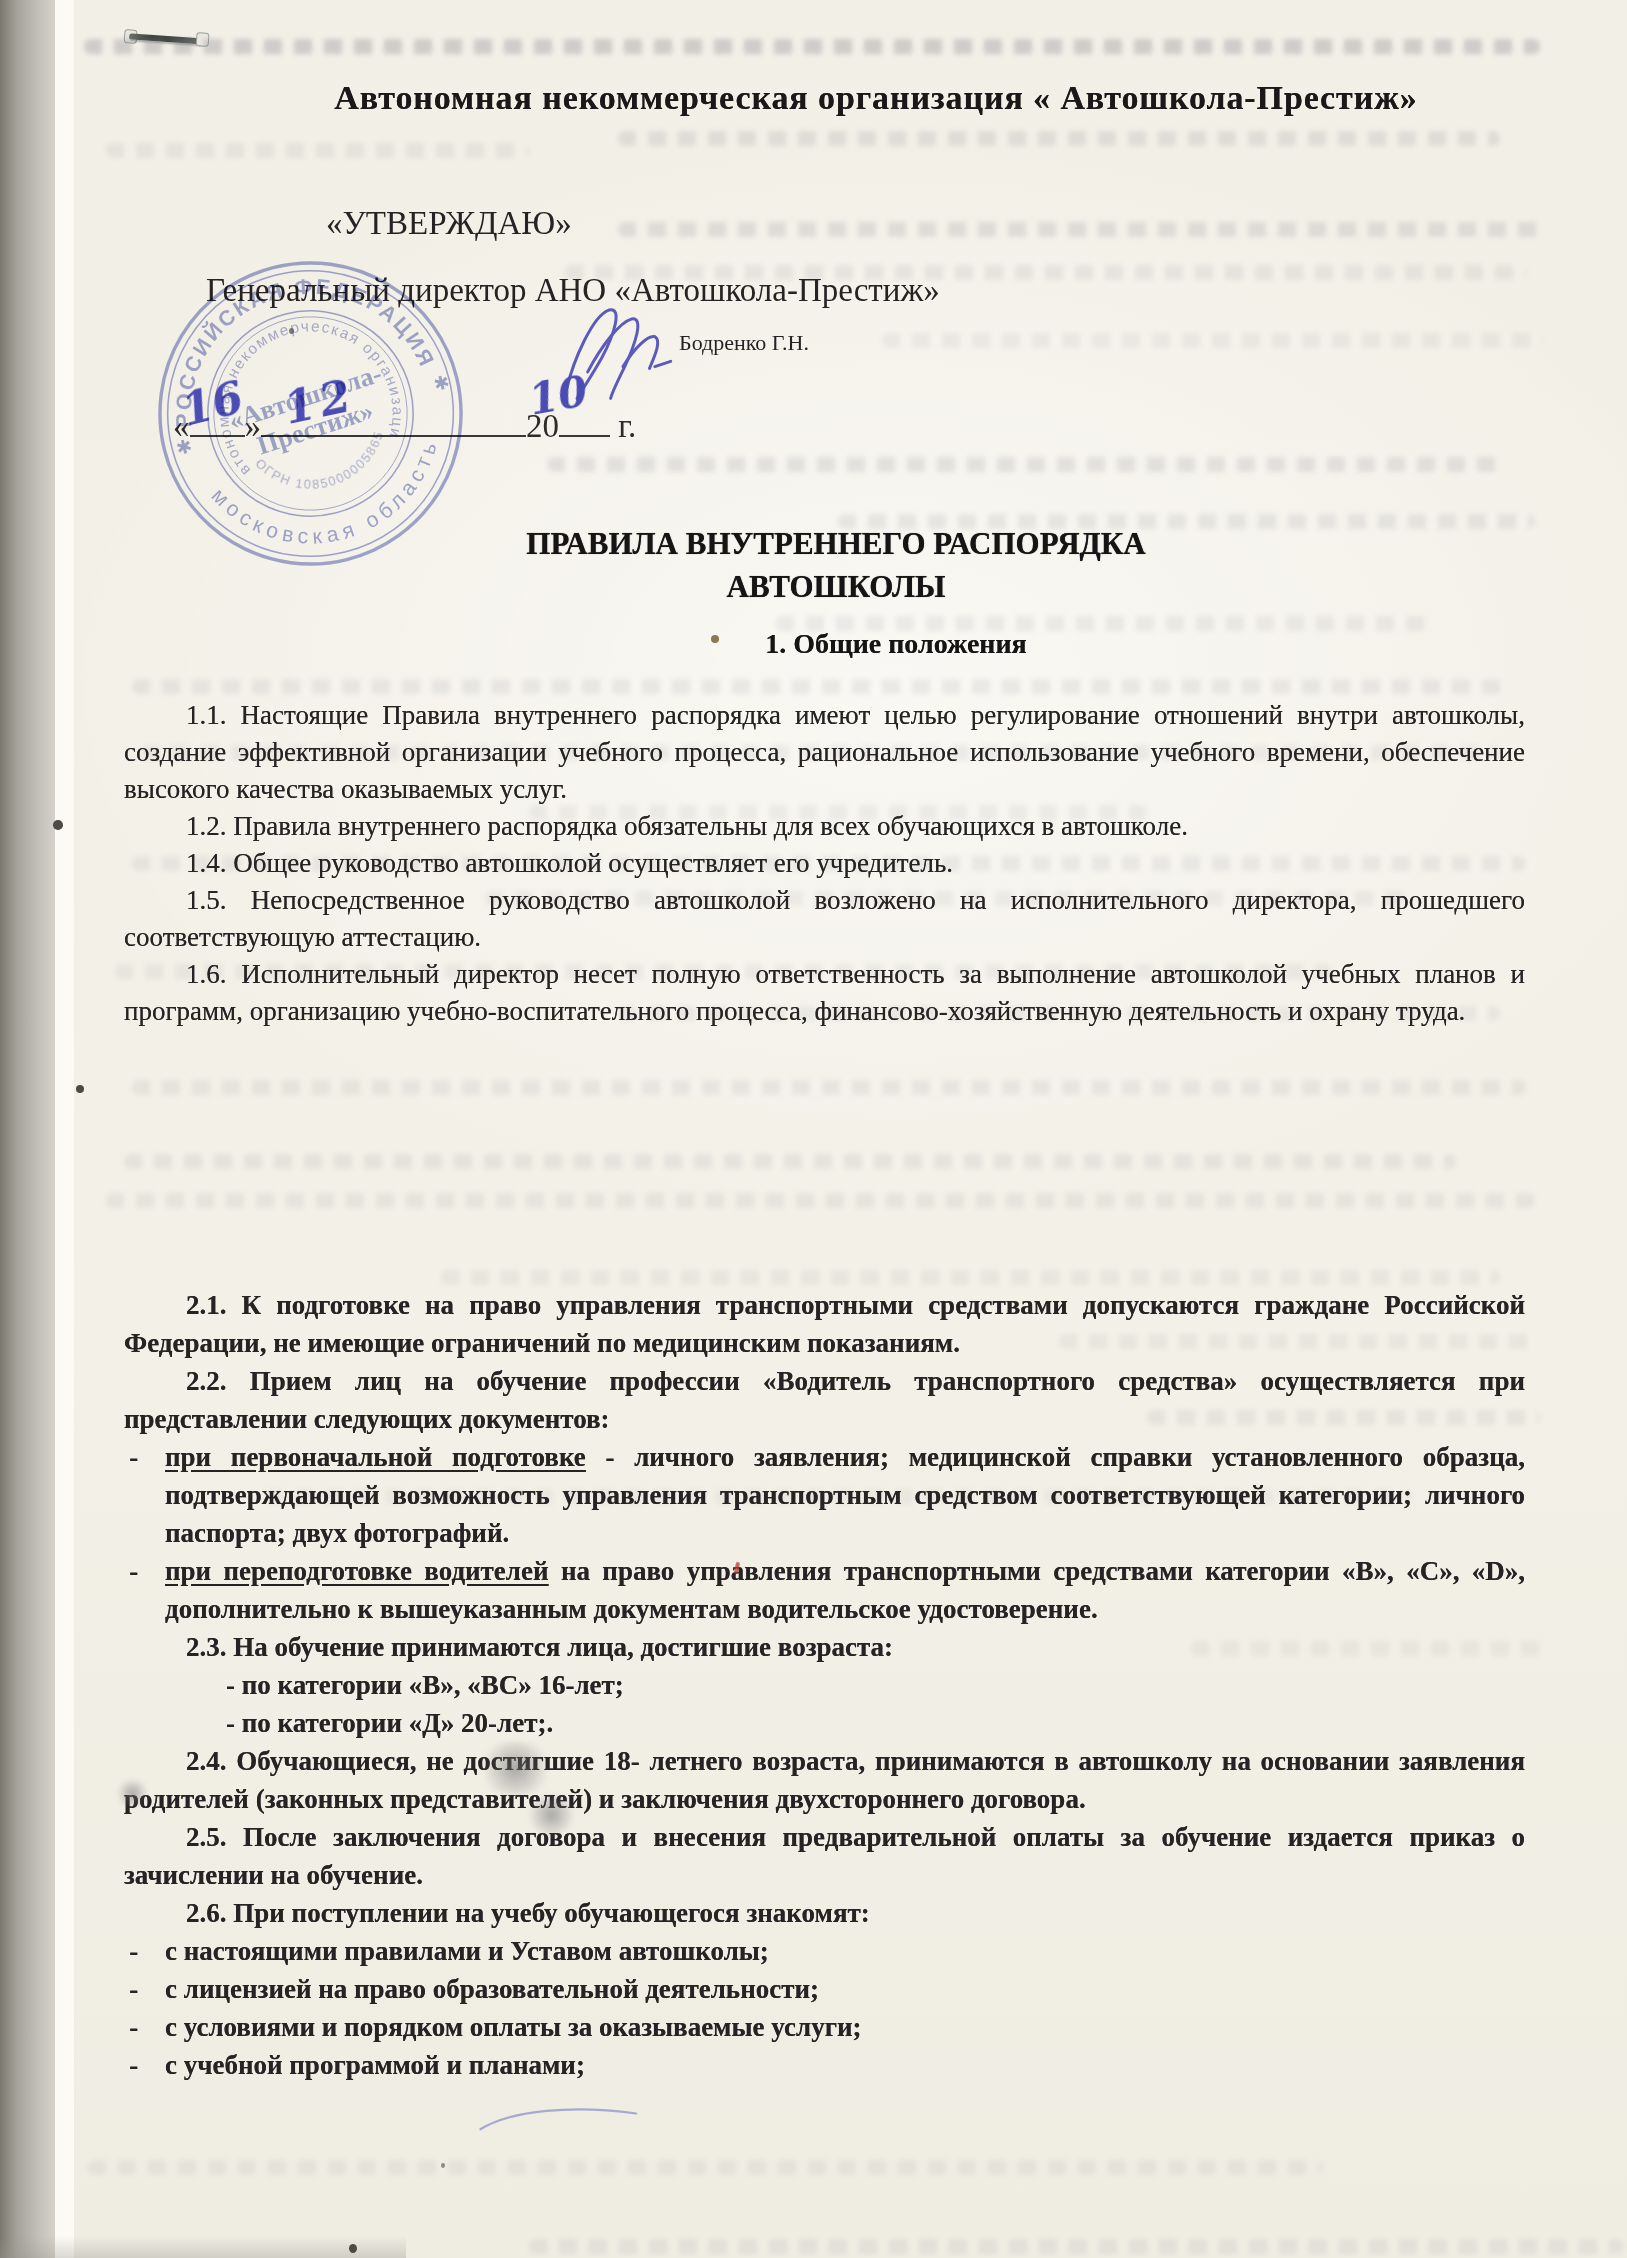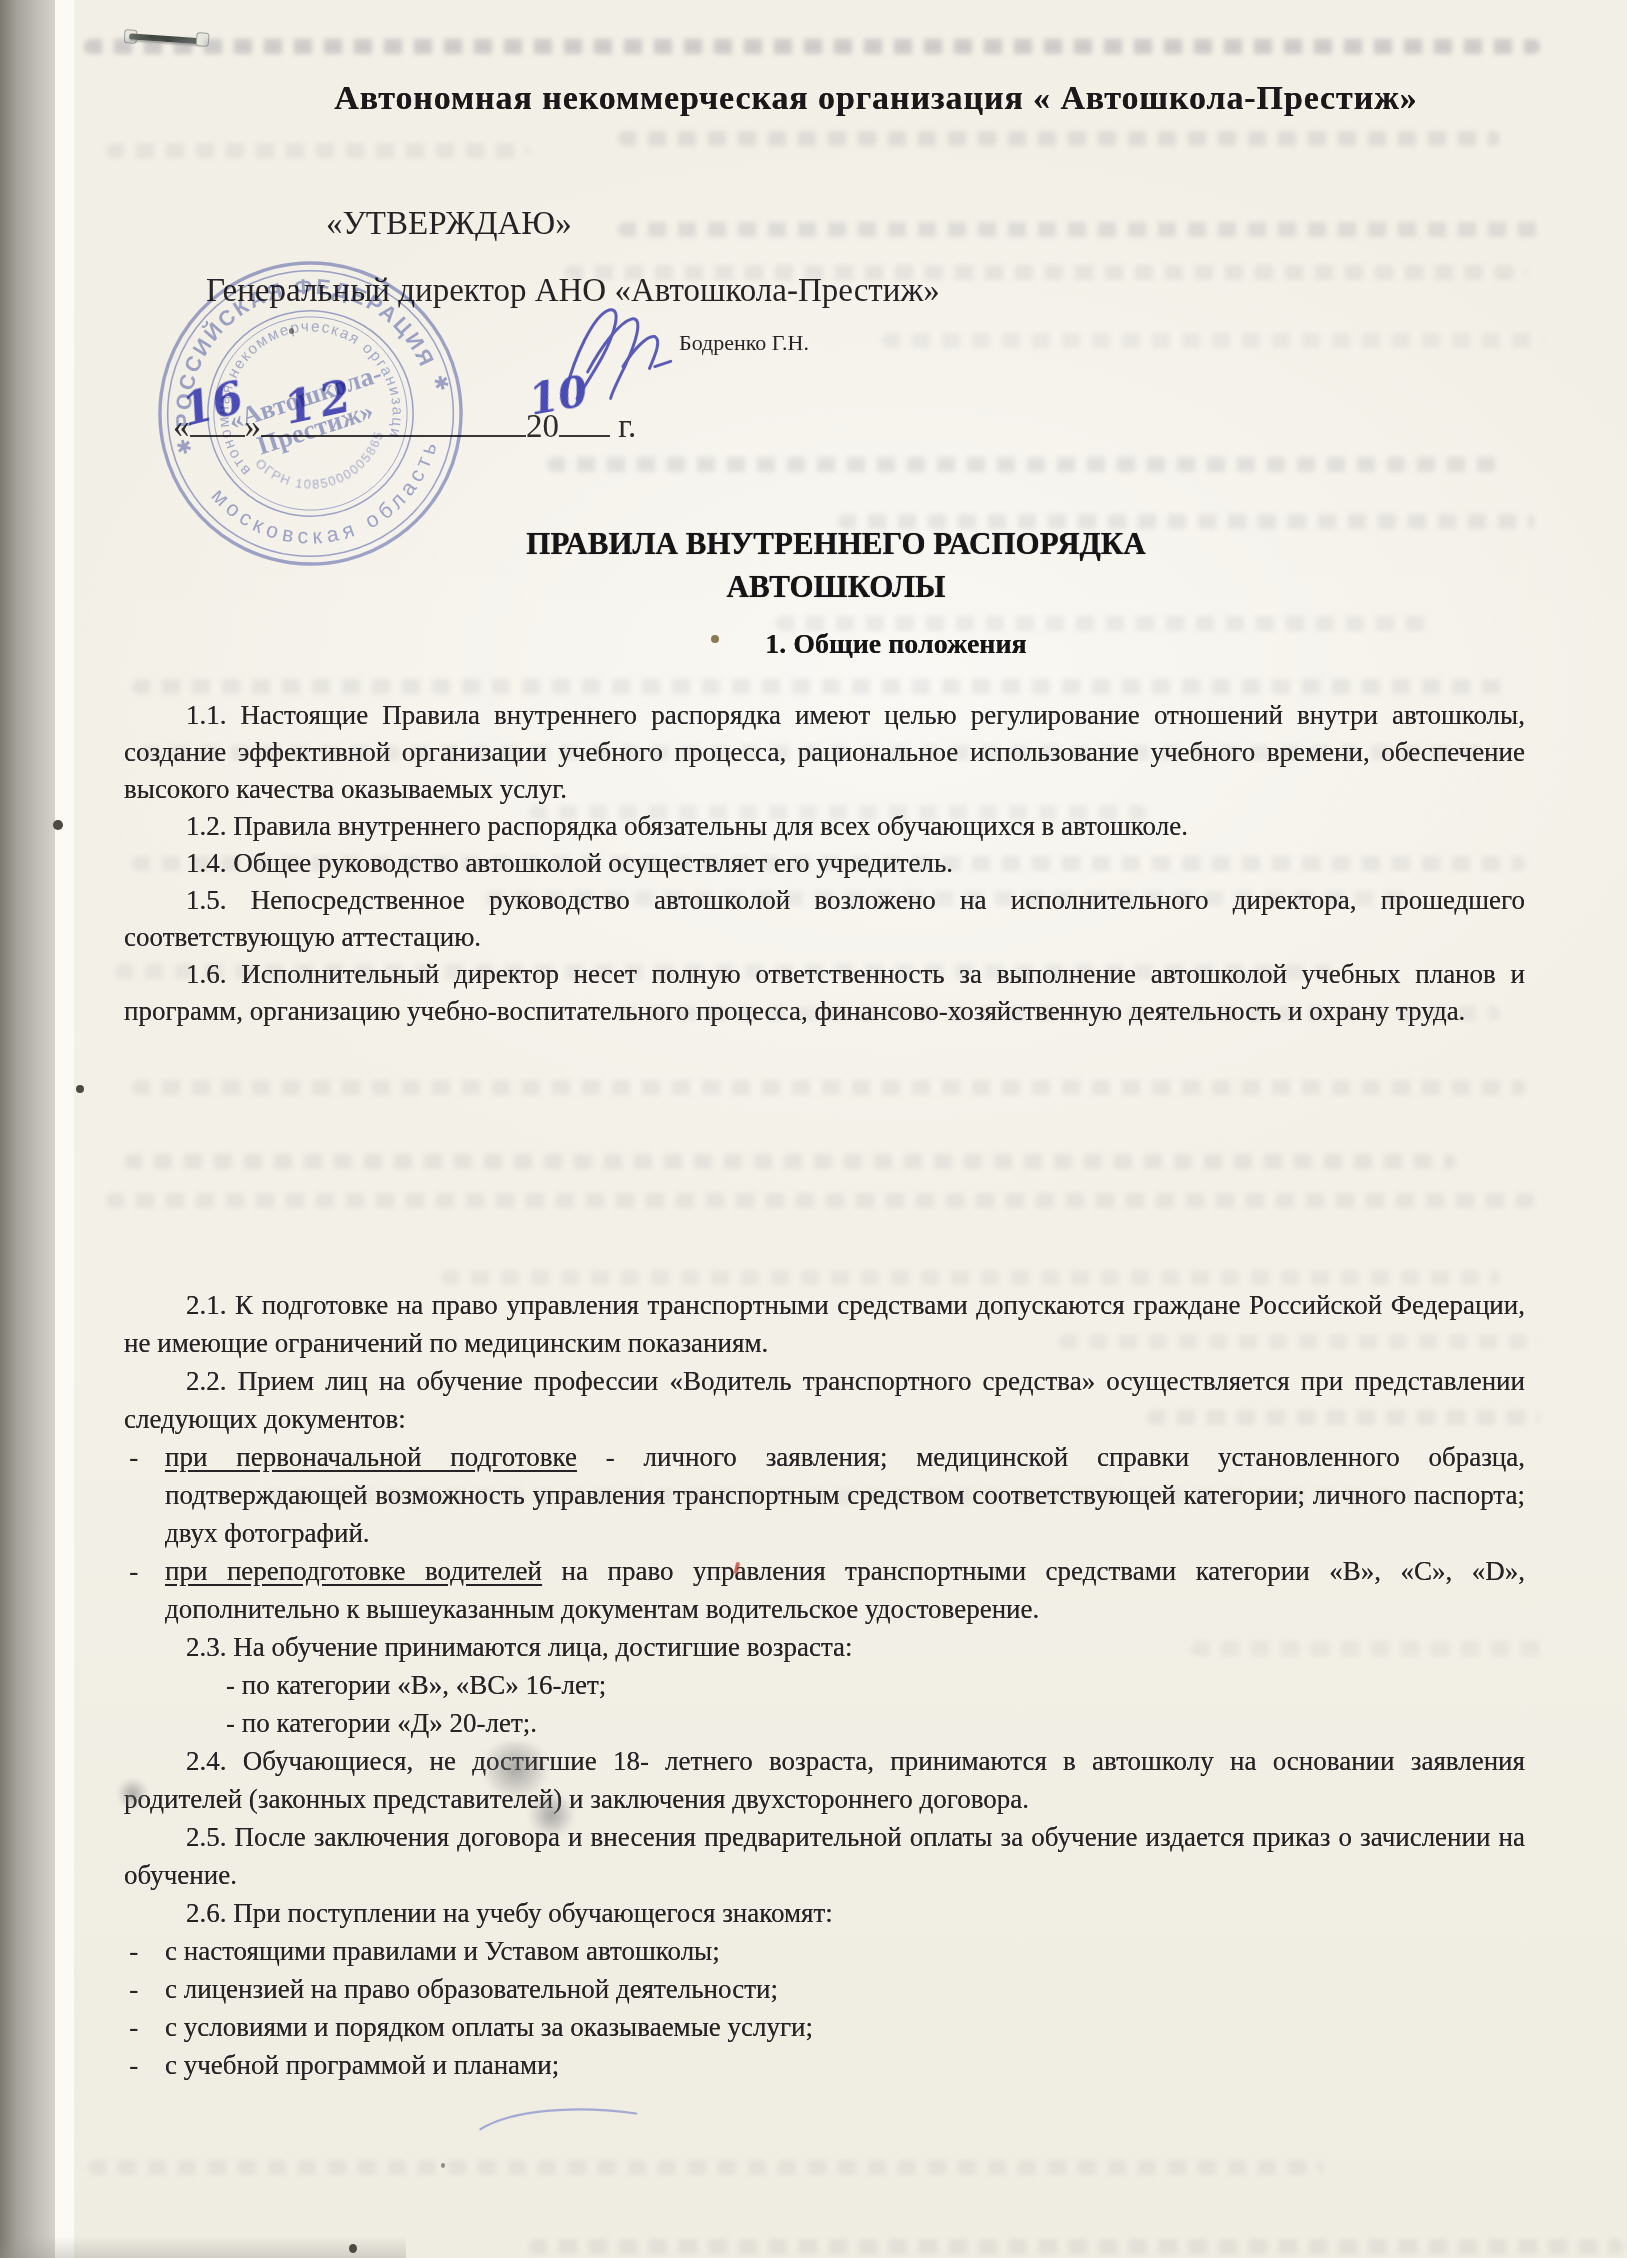--- a/index.html
+++ b/index.html
@@ -37,21 +37,21 @@
   .dir-name{left:679px;top:330px;font-size:22px;}
   .date-row{left:173px;top:408px;font-size:33px;color:#2e2b2c;}
   .blank{display:inline-block;border-bottom:2.2px solid #3a3738;height:26.5px;vertical-align:baseline;}
   .w1{width:55px;} .w2{width:265px;} .w3{width:51px;}
   .doc-title{left:124px;top:522px;width:1424px;text-align:center;font-size:31px;font-weight:bold;line-height:43px;color:#171416;text-shadow:0 0 0.7px rgba(23,20,22,.85);}
   .h-sec{position:absolute;text-align:center;font-size:28px;font-weight:bold;color:#171416;text-shadow:0 0 0.6px rgba(23,20,22,.8);}
   .h1{left:124px;top:628px;width:1544px;}
   .h2{left:124px;top:1219px;width:1426px;}
   .body{position:absolute;left:124px;width:1401px;font-size:27px;text-shadow:0 0 0.4px rgba(39,35,37,.75);}
   .body1{top:697px;line-height:37px;}
-  .body2{top:1286px;line-height:38px;}
+  .body2{top:1286px;line-height:38px;font-weight:bold;}
   .body p{margin:0;text-indent:62px;text-align:justify;}
   .docs-item{position:relative;margin:0;padding-left:41px;text-align:justify;}
   .docs-item .dash{position:absolute;left:5.3px;top:0;}
   .docs-item .lead{text-decoration:underline;text-underline-offset:4.4px;}
   .age-list{margin:0 0 0 102px;}
   .intro-item{position:relative;margin:0;padding-left:41px;}
   .intro-item .dash{position:absolute;left:5.3px;top:0;}
   
   .ink{position:absolute;font-family:"DejaVu Serif",serif;font-style:italic;font-weight:bold;color:#4b4cb4;filter:blur(0.3px);}
   .ink-16{left:182px;top:378px;font-size:44px;transform:rotate(-14deg);}

